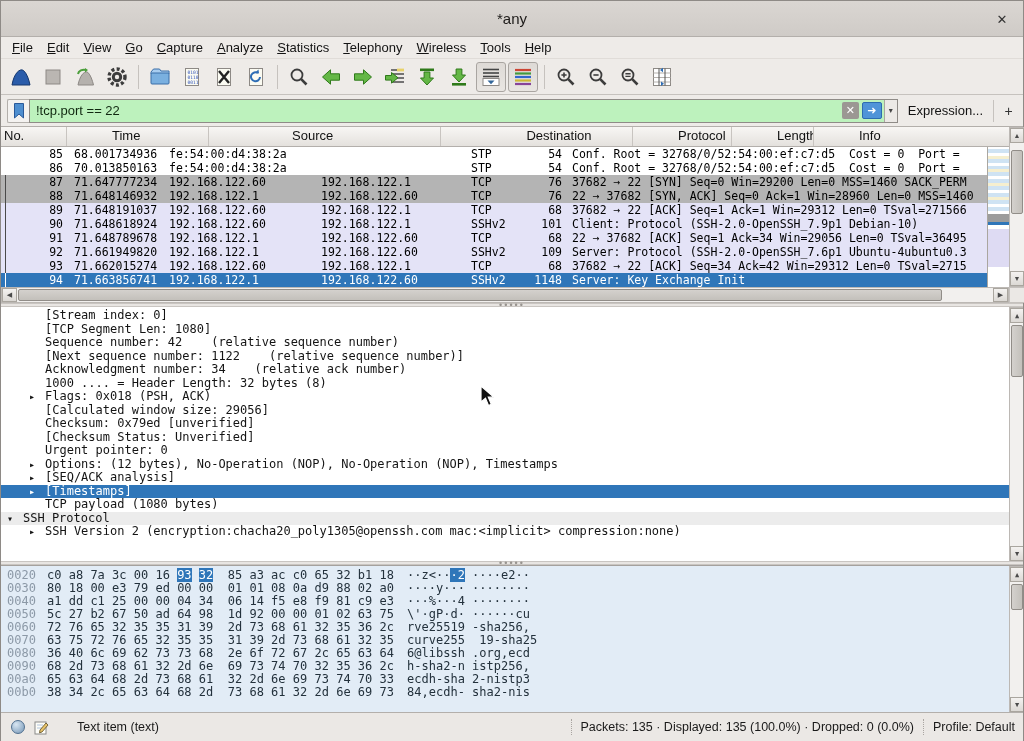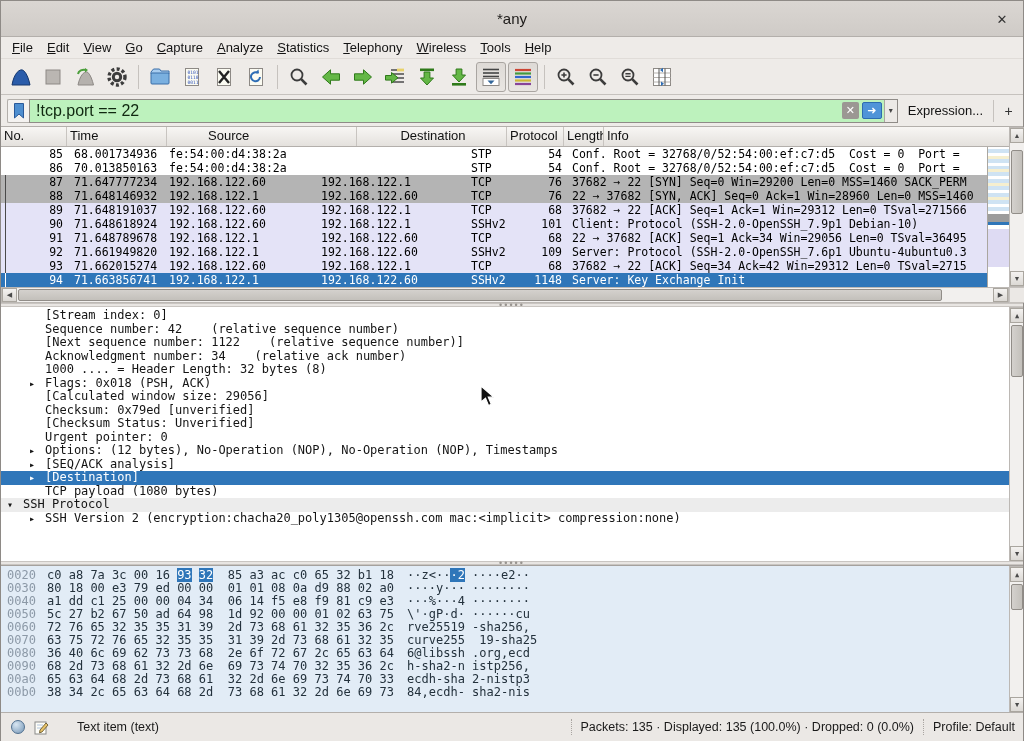--- a/index.html
+++ b/index.html
@@ -29,35 +29,35 @@
   .tsep { width:1px; height:24px; background:#c6c2be; margin:0 5px; }
 
   
   .filterbar { height:32px; background:#eeebe8; border-bottom:1px solid #b3afab; display:flex;
                align-items:center; padding:0 6px; }
   .bookmark-btn { width:22px; height:24px; display:flex; align-items:center; justify-content:center;
                   border:1px solid #b3afab; border-right:none; border-radius:2px 0 0 2px; background:#f4f2f0; }
   .filter-field { flex:1; height:24px; background:var(--filter-bg); border:1px solid #8f8b87;
                   display:flex; align-items:center; position:relative; }
   .filter-input { flex:1; border:none; outline:none; background:transparent; font-family:"Liberation Sans",sans-serif;
-                  font-size:16px; color:#102810; padding-left:6px; }
+                  font-size:13px; color:#102810; padding-left:6px; }
   .filter-clear { width:17px; height:17px; background:#9a9order:none; background:#9b9793; color:#fff; border-radius:2px;
                   display:flex; align-items:center; justify-content:center; font-size:11px; margin-right:3px; }
   .filter-apply { width:20px; height:17px; background:#4f94d8; border:1px solid #2d6cb0; border-radius:2px;
                   display:flex; align-items:center; justify-content:center; color:#fff; font-size:11px; margin-right:2px; }
   .filter-drop { width:13px; height:22px; border-left:1px solid #a9a5a1; display:flex; align-items:center;
                  justify-content:center; font-size:8px; color:#444; background:#ece9e6; }
   .expression-label { font-size:13px; color:#141414; padding:0 10px 0 10px; white-space:nowrap; }
   .add-filter-btn { width:22px; height:22px; display:flex; align-items:center; justify-content:center;
                     font-size:14px; color:#333; border-left:1px solid #c6c2be; padding-left:8px; margin-right:2px;}
 
   
   .plist { height:176px; position:relative; background:#fff; border-bottom:1px solid #a5a19d; }
   .phead { height:20px; width:1016px; display:flex; background:linear-gradient(#f8f6f4,#e4e1dd);
-           border-bottom:1px solid #b3afab; font-size:13px; color:#111; }
+           border-bottom:1px solid #b3afab; font-size:13px; color:#111;gap:42px; }
   .pcol { border-right:1px solid #c8c4c0; padding:1px 0 0 3px; overflow:hidden; white-space:nowrap; height:100%; }
   .prows { height:140px; width:986px; overflow:hidden; font-family:"DejaVu Sans Mono",monospace; font-size:11.5px; }
   .prow { height:14px; display:flex; white-space:pre; overflow:hidden; position:relative; color:#000; }
   .prow.gray { background:var(--row-gray); }
   .prow.lavender { background:var(--row-lavender); }
   .prow.selected { background:var(--sel); color:#fff; }
   .pcell { overflow:hidden; white-space:pre; height:14px; line-height:14px; }
   .related-line { position:absolute; left:4px; top:0; bottom:0; border-left:1px solid #4a4a4a; }
   .prow.selected .related-line { border-left-color:#fff; }
   .minimap { position:absolute; left:986px; top:20px; width:22px; height:140px; border-left:1px solid #aaa69f;
@@ -404,32 +404,33 @@
     <div style="position:absolute; left:1008px; top:160px; width:16px; height:16px; background:#ebe8e5; border:1px solid #c5c1bd;"></div>
   </div>
 
   <div class="splitter">
       <span>•••••</span>
     </div>
 
   <div class="details">
     <div class="dwrap" id="dwrap">
         <div class="dline"><span style="position: absolute; left: 44px;">[Stream index: 0]</span></div>
+        <div class="dline"><span style="position: absolute; left: 44px;">[TCP Segment Len: 1080]</span></div>
         <div class="dline"><span style="position: absolute; left: 44px;">Sequence number: 42    (relative sequence number)</span></div>
         <div class="dline"><span style="position: absolute; left: 44px;">[Next sequence number: 1122    (relative sequence number)]</span></div>
         <div class="dline"><span style="position: absolute; left: 44px;">Acknowledgment number: 34    (relative ack number)</span></div>
         <div class="dline"><span style="position: absolute; left: 44px;">1000 .... = Header Length: 32 bytes (8)</span></div>
         <div class="dline"><span class="arrow" style="left: 28px;">▸</span><span style="position: absolute; left: 44px;">Flags: 0x018 (PSH, ACK)</span></div>
         <div class="dline"><span style="position: absolute; left: 44px;">[Calculated window size: 29056]</span></div>
         <div class="dline"><span style="position: absolute; left: 44px;">Checksum: 0x79ed [unverified]</span></div>
         <div class="dline"><span style="position: absolute; left: 44px;">[Checksum Status: Unverified]</span></div>
         <div class="dline"><span style="position: absolute; left: 44px;">Urgent pointer: 0</span></div>
         <div class="dline"><span class="arrow" style="left: 28px;">▸</span><span style="position: absolute; left: 44px;">Options: (12 bytes), No-Operation (NOP), No-Operation (NOP), Timestamps</span></div>
         <div class="dline"><span class="arrow" style="left: 28px;">▸</span><span style="position: absolute; left: 44px;">[SEQ/ACK analysis]</span></div>
-        <div class="dline sel"><span class="arrow" style="left: 28px;">▸</span><span style="position: absolute; left: 44px;">[Destination]</span></div>
+        <div class="dline sel"><span class="arrow" style="left: 28px;">▸</span><span style="position: absolute; left: 44px;">[Timestamps]</span></div>
         <div class="dline"><span style="position: absolute; left: 44px;">TCP payload (1080 bytes)</span></div>
         <div class="dline bar"><span class="arrow" style="left: 6px;">▾</span><span style="position: absolute; left: 22px;">SSH Protocol</span></div>
         <div class="dline"><span class="arrow" style="left: 28px;">▸</span><span style="position: absolute; left: 44px;">SSH Version 2 (encryption:chacha20_poly1305@openssh.com mac:&lt;implicit&gt; compression:none)</span></div>
       </div>
     <div class="sb" style="left:1008px; top:0; width:16px; height:255px;">
       <div class="sb-btn" style="left:0; top:0; right:0; height:15px;">▲</div>
       <div class="sb-thumb" style="left:1px; right:1px; top:17px; height:52px;"></div>
       <div class="sb-btn" style="left:0; bottom:0; right:0; height:15px;">▼</div>
     </div>
   </div>

